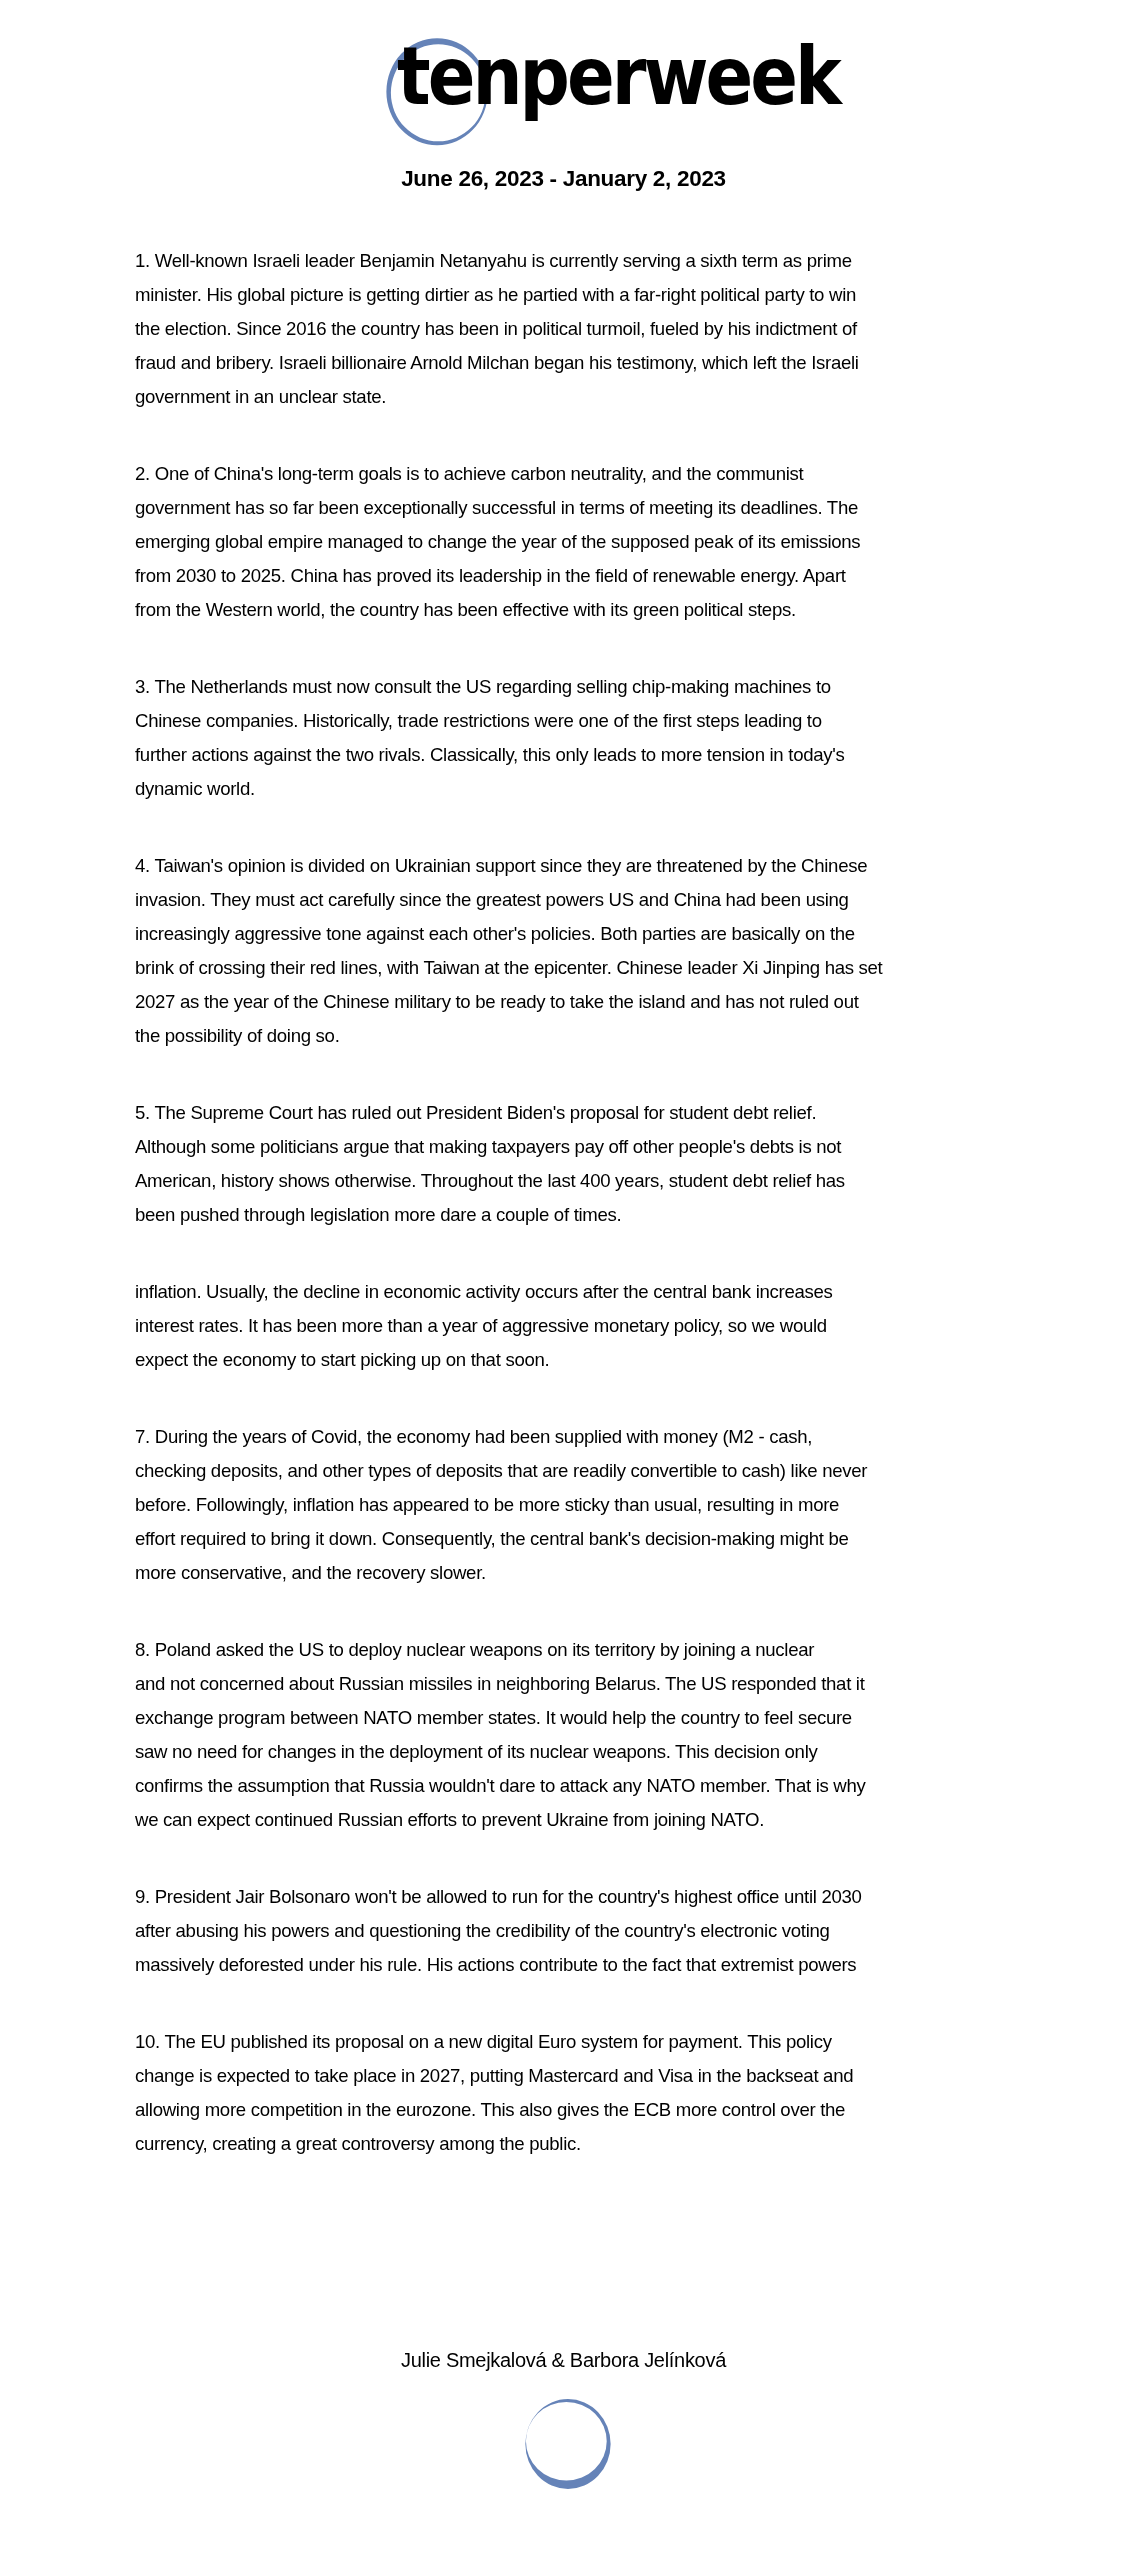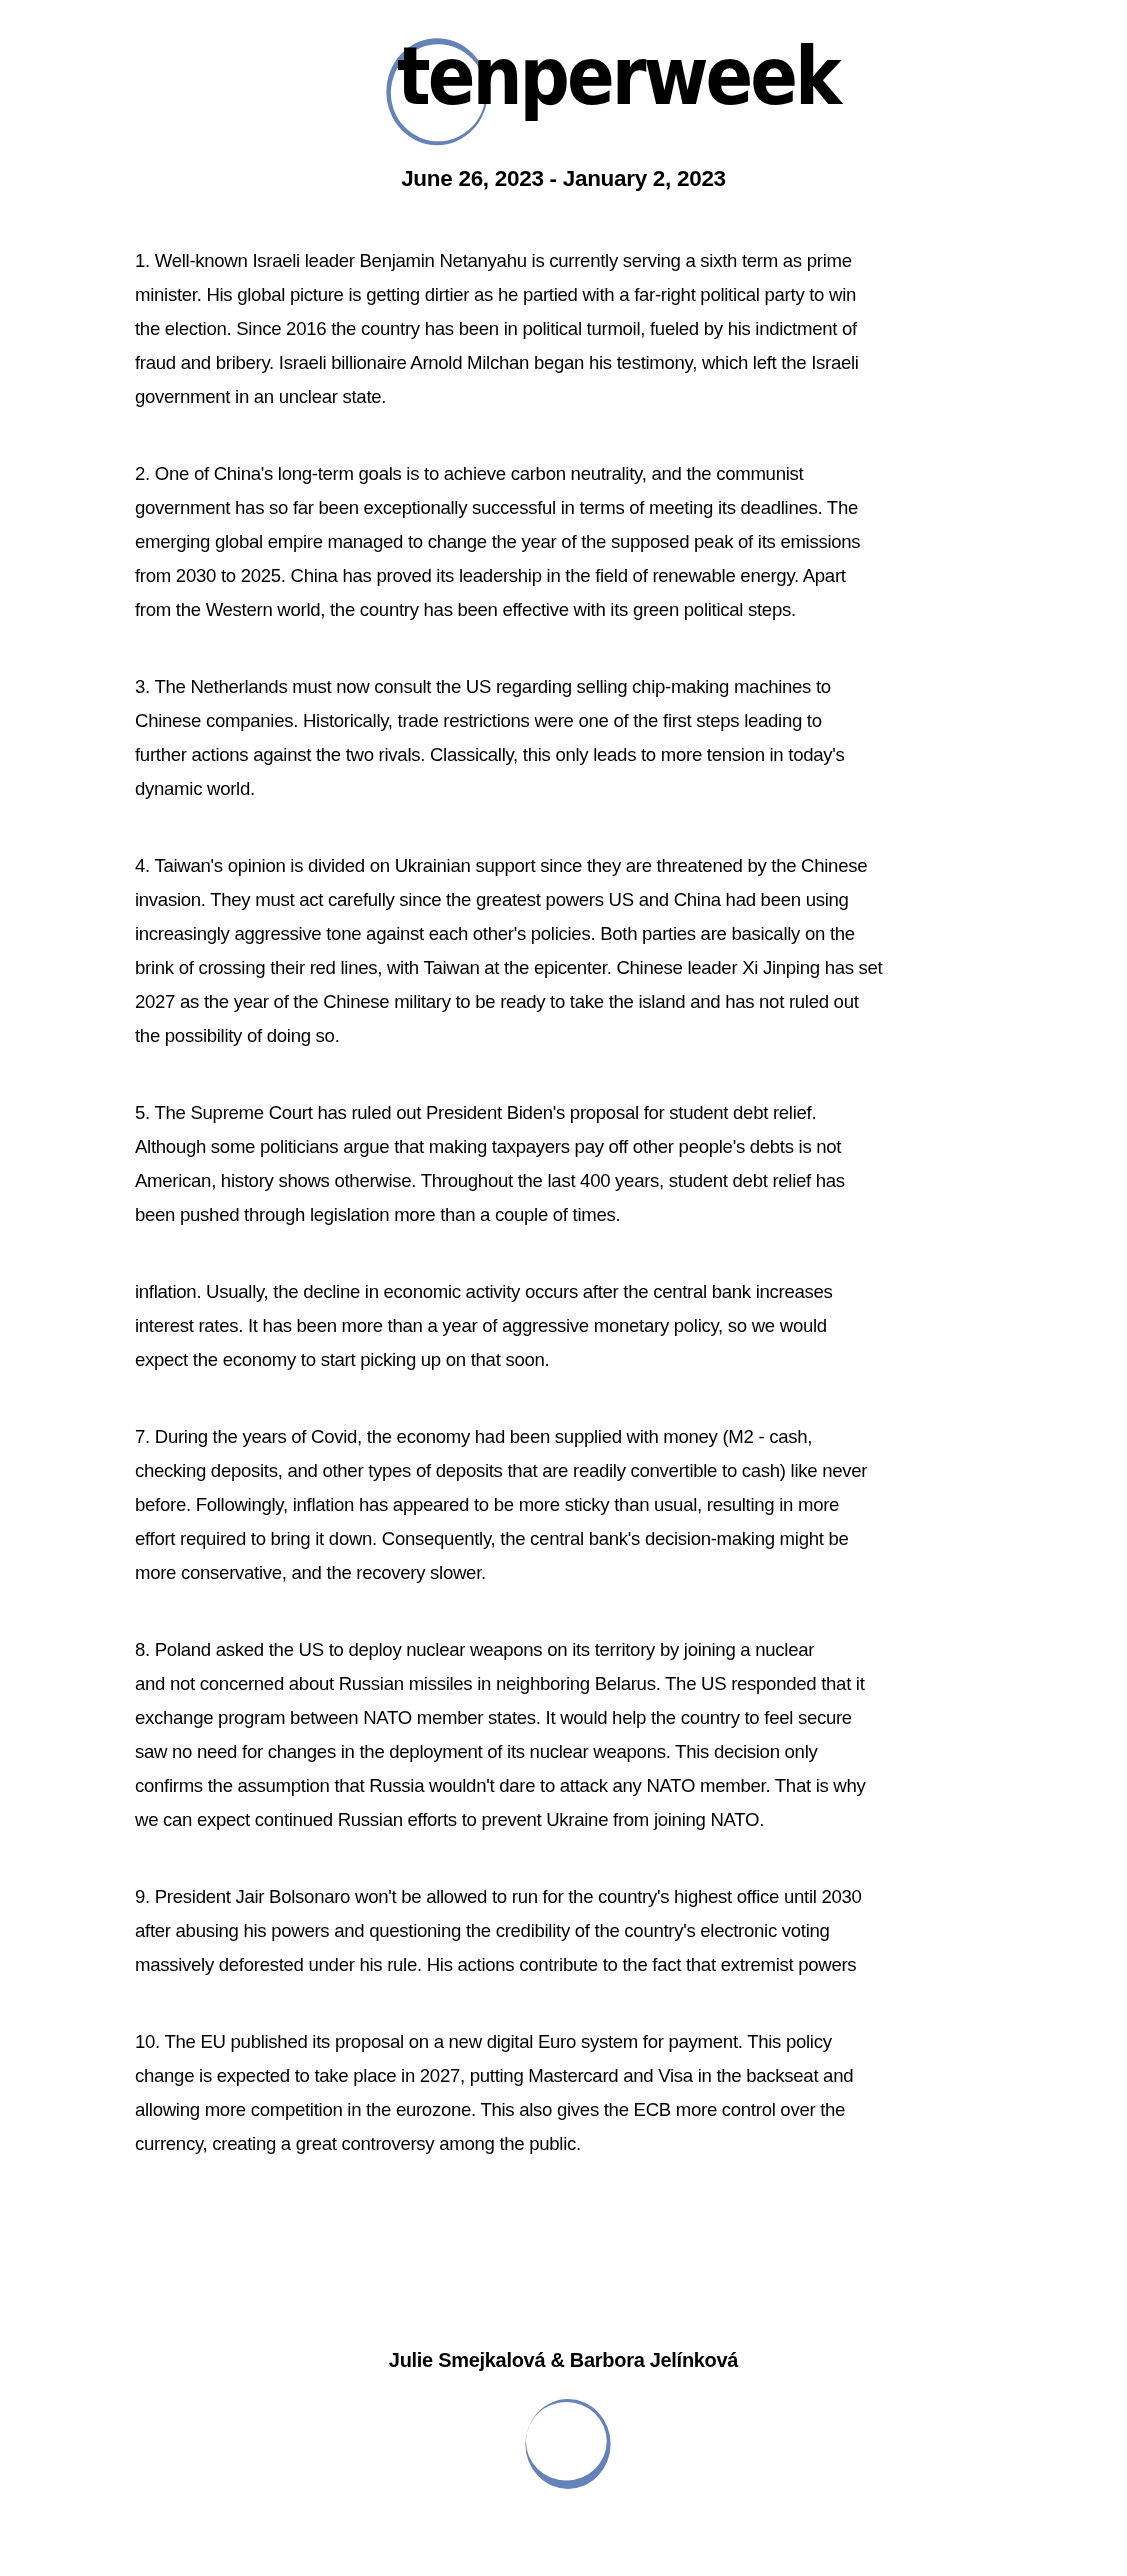--- a/index.html
+++ b/index.html
@@ -65,21 +65,21 @@
     height: 34px;
     letter-spacing: -0.3px;
     white-space: nowrap;
   }
   .signature {
     position: absolute;
     left: 0;
     width: 1127px;
     top: 2347px;
     text-align: center;
-    font-weight: bold;
+    font-weight: normal;
     font-size: 20px;
     line-height: 26px;
     letter-spacing: -0.3px;
   }
   .footer-ring {
     position: absolute;
     left: 522px;
     top: 2396px;
     width: 92px;
     height: 96px;
@@ -126,21 +126,21 @@
       <span class="line">invasion. They must act carefully since the greatest powers US and China had been using</span>
       <span class="line">increasingly aggressive tone against each other's policies. Both parties are basically on the</span>
       <span class="line">brink of crossing their red lines, with Taiwan at the epicenter. Chinese leader Xi Jinping has set</span>
       <span class="line">2027 as the year of the Chinese military to be ready to take the island and has not ruled out</span>
       <span class="line">the possibility of doing so.</span>
     </div>
     <div class="article">
       <span class="line">5. The Supreme Court has ruled out President Biden's proposal for student debt relief.</span>
       <span class="line">Although some politicians argue that making taxpayers pay off other people's debts is not</span>
       <span class="line">American, history shows otherwise. Throughout the last 400 years, student debt relief has</span>
-      <span class="line">been pushed through legislation more than a couple of times.</span>
+      <span class="line">been pushed through legislation more dare a couple of times.</span>
     </div>
     <div class="article">
       <span class="line">inflation. Usually, the decline in economic activity occurs after the central bank increases</span>
       <span class="line">interest rates. It has been more than a year of aggressive monetary policy, so we would</span>
       <span class="line">expect the economy to start picking up on that soon.</span>
     </div>
     <div class="article">
       <span class="line">7. During the years of Covid, the economy had been supplied with money (M2 - cash,</span>
       <span class="line">checking deposits, and other types of deposits that are readily convertible to cash) like never</span>
       <span class="line">before. Followingly, inflation has appeared to be more sticky than usual, resulting in more</span>

